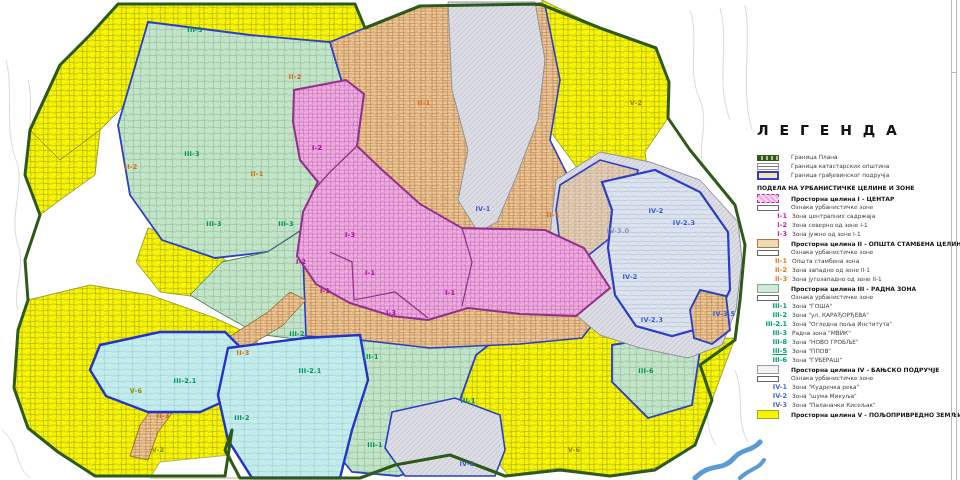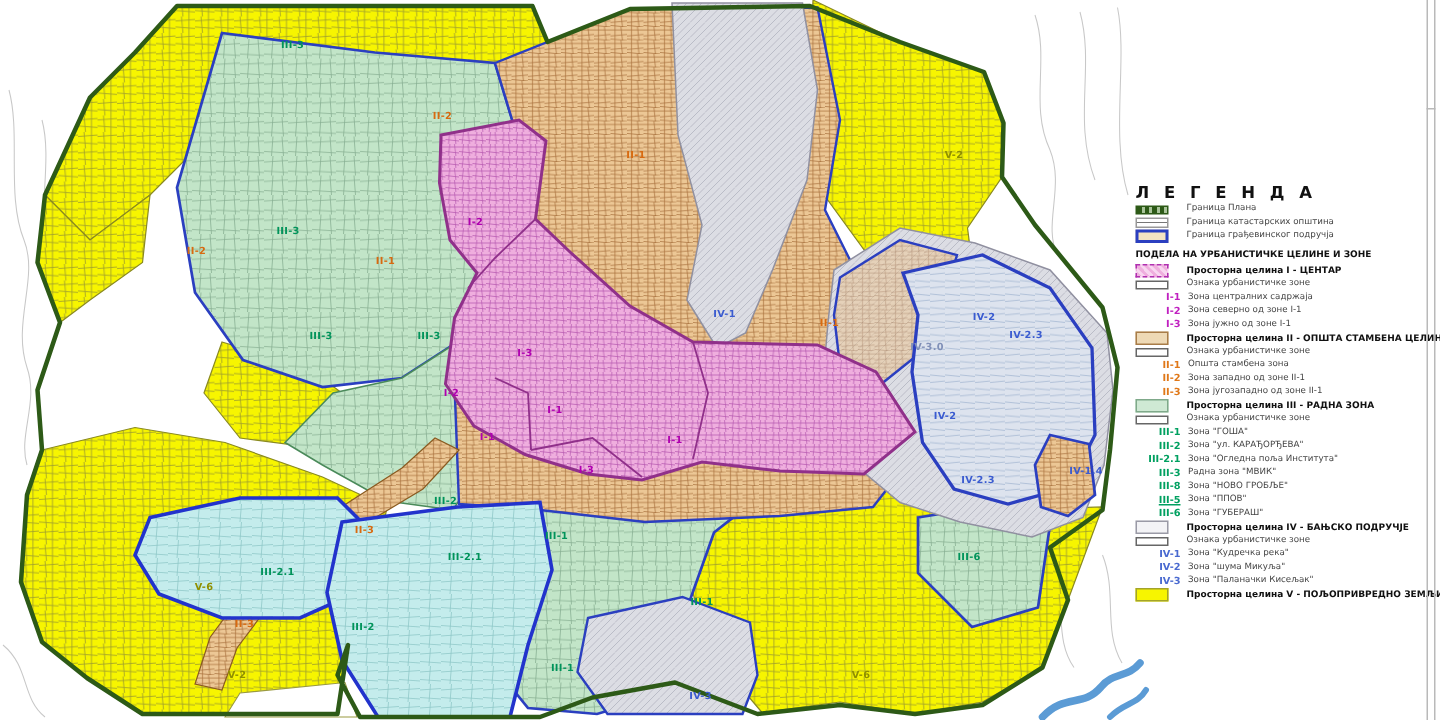--- a/index.html
+++ b/index.html
@@ -4,21 +4,21 @@
 <style>
   html,body{margin:0;padding:0;}
   body{width:960px;height:480px;background:#ffffff;position:relative;overflow:hidden;
        font-family:"DejaVu Sans", sans-serif;}
   #map-wrap{position:absolute;left:0;top:0;width:960px;height:480px;}
   #map-labels{position:absolute;left:0;top:0;width:960px;height:480px;pointer-events:none;}
   .map-label{position:absolute;transform:translate(-50%,-50%);font-size:6.5px;font-weight:bold;
              letter-spacing:.2px;white-space:nowrap;}
   
   #legend{position:absolute;left:757px;top:122px;width:196px;}
-  .lg-title{font-size:11px;font-weight:bold;letter-spacing:3px;color:#111;margin-bottom:0;}
+  .lg-title{font-size:14px;font-weight:bold;letter-spacing:3px;color:#111;margin-bottom:15px;}
   .lg-division{font-size:6px;font-weight:bold;color:#111;margin:4px 0 2px 0;line-height:8px;}
   .lg-row{display:flex;align-items:center;height:9px;line-height:9px;}
   .lg-key{width:30px;flex:0 0 30px;display:flex;align-items:center;}
   .lg-key.code{justify-content:flex-end;padding-right:1px;font-size:6.5px;font-weight:bold;}
   .lg-label{font-size:5.8px;color:#444;margin-left:4px;white-space:nowrap;}
   .lg-label.hdr{font-weight:bold;color:#111;font-size:6px;}
   .sw{display:inline-block;width:22px;height:7px;box-sizing:border-box;}
   .sw-plan{height:6px;background:repeating-linear-gradient(90deg,#2d5a17 0 3px,#a9c49a 3px 5px);border:1px solid #2d5a17;}
   .sw-cadastral{background:linear-gradient(to bottom,#fff 42%,#777 42%,#777 58%,#fff 58%);border:1px solid #999;}
   .sw-constr{background:#f4e3c2;border:2px solid #2b3fc0;height:9px;}
@@ -144,21 +144,21 @@
       <span class="map-label" style="left: 214px; top: 224px; color: rgb(0, 147, 90);">III-3</span>
       <span class="map-label" style="left: 286px; top: 224px; color: rgb(0, 147, 90);">III-3</span>
       <span class="map-label" style="left: 618px; top: 231px; color: rgb(128, 144, 184);">IV-3.0</span>
       <span class="map-label" style="left: 350px; top: 235px; color: rgb(176, 0, 176);">I-3</span>
       <span class="map-label" style="left: 301px; top: 262px; color: rgb(176, 0, 176);">I-2</span>
       <span class="map-label" style="left: 370px; top: 273px; color: rgb(176, 0, 176);">I-1</span>
       <span class="map-label" style="left: 630px; top: 277px; color: rgb(58, 91, 208);">IV-2</span>
       <span class="map-label" style="left: 325px; top: 291px; color: rgb(176, 0, 176);">I-1</span>
       <span class="map-label" style="left: 450px; top: 293px; color: rgb(176, 0, 176);">I-1</span>
       <span class="map-label" style="left: 391px; top: 313px; color: rgb(176, 0, 176);">I-3</span>
-      <span class="map-label" style="left: 724px; top: 314px; color: rgb(58, 91, 208);">IV-1.4</span>
+      <span class="map-label" style="left: 724px; top: 314px; color: rgb(58, 91, 208);">IV-3.5</span>
       <span class="map-label" style="left: 652px; top: 320px; color: rgb(58, 91, 208);">IV-2.3</span>
       <span class="map-label" style="left: 297px; top: 334px; color: rgb(0, 147, 90);">III-2</span>
       <span class="map-label" style="left: 243px; top: 353px; color: rgb(216, 106, 16);">II-3</span>
       <span class="map-label" style="left: 371px; top: 357px; color: rgb(0, 147, 90);">III-1</span>
       <span class="map-label" style="left: 310px; top: 371px; color: rgb(0, 147, 90);">III-2.1</span>
       <span class="map-label" style="left: 646px; top: 371px; color: rgb(0, 147, 90);">III-6</span>
       <span class="map-label" style="left: 185px; top: 381px; color: rgb(0, 147, 90);">III-2.1</span>
       <span class="map-label" style="left: 136px; top: 391px; color: rgb(143, 143, 0);">V-6</span>
       <span class="map-label" style="left: 468px; top: 401px; color: rgb(0, 147, 90);">III-1</span>
       <span class="map-label" style="left: 163px; top: 416px; color: rgb(216, 106, 16);">II-3</span>

